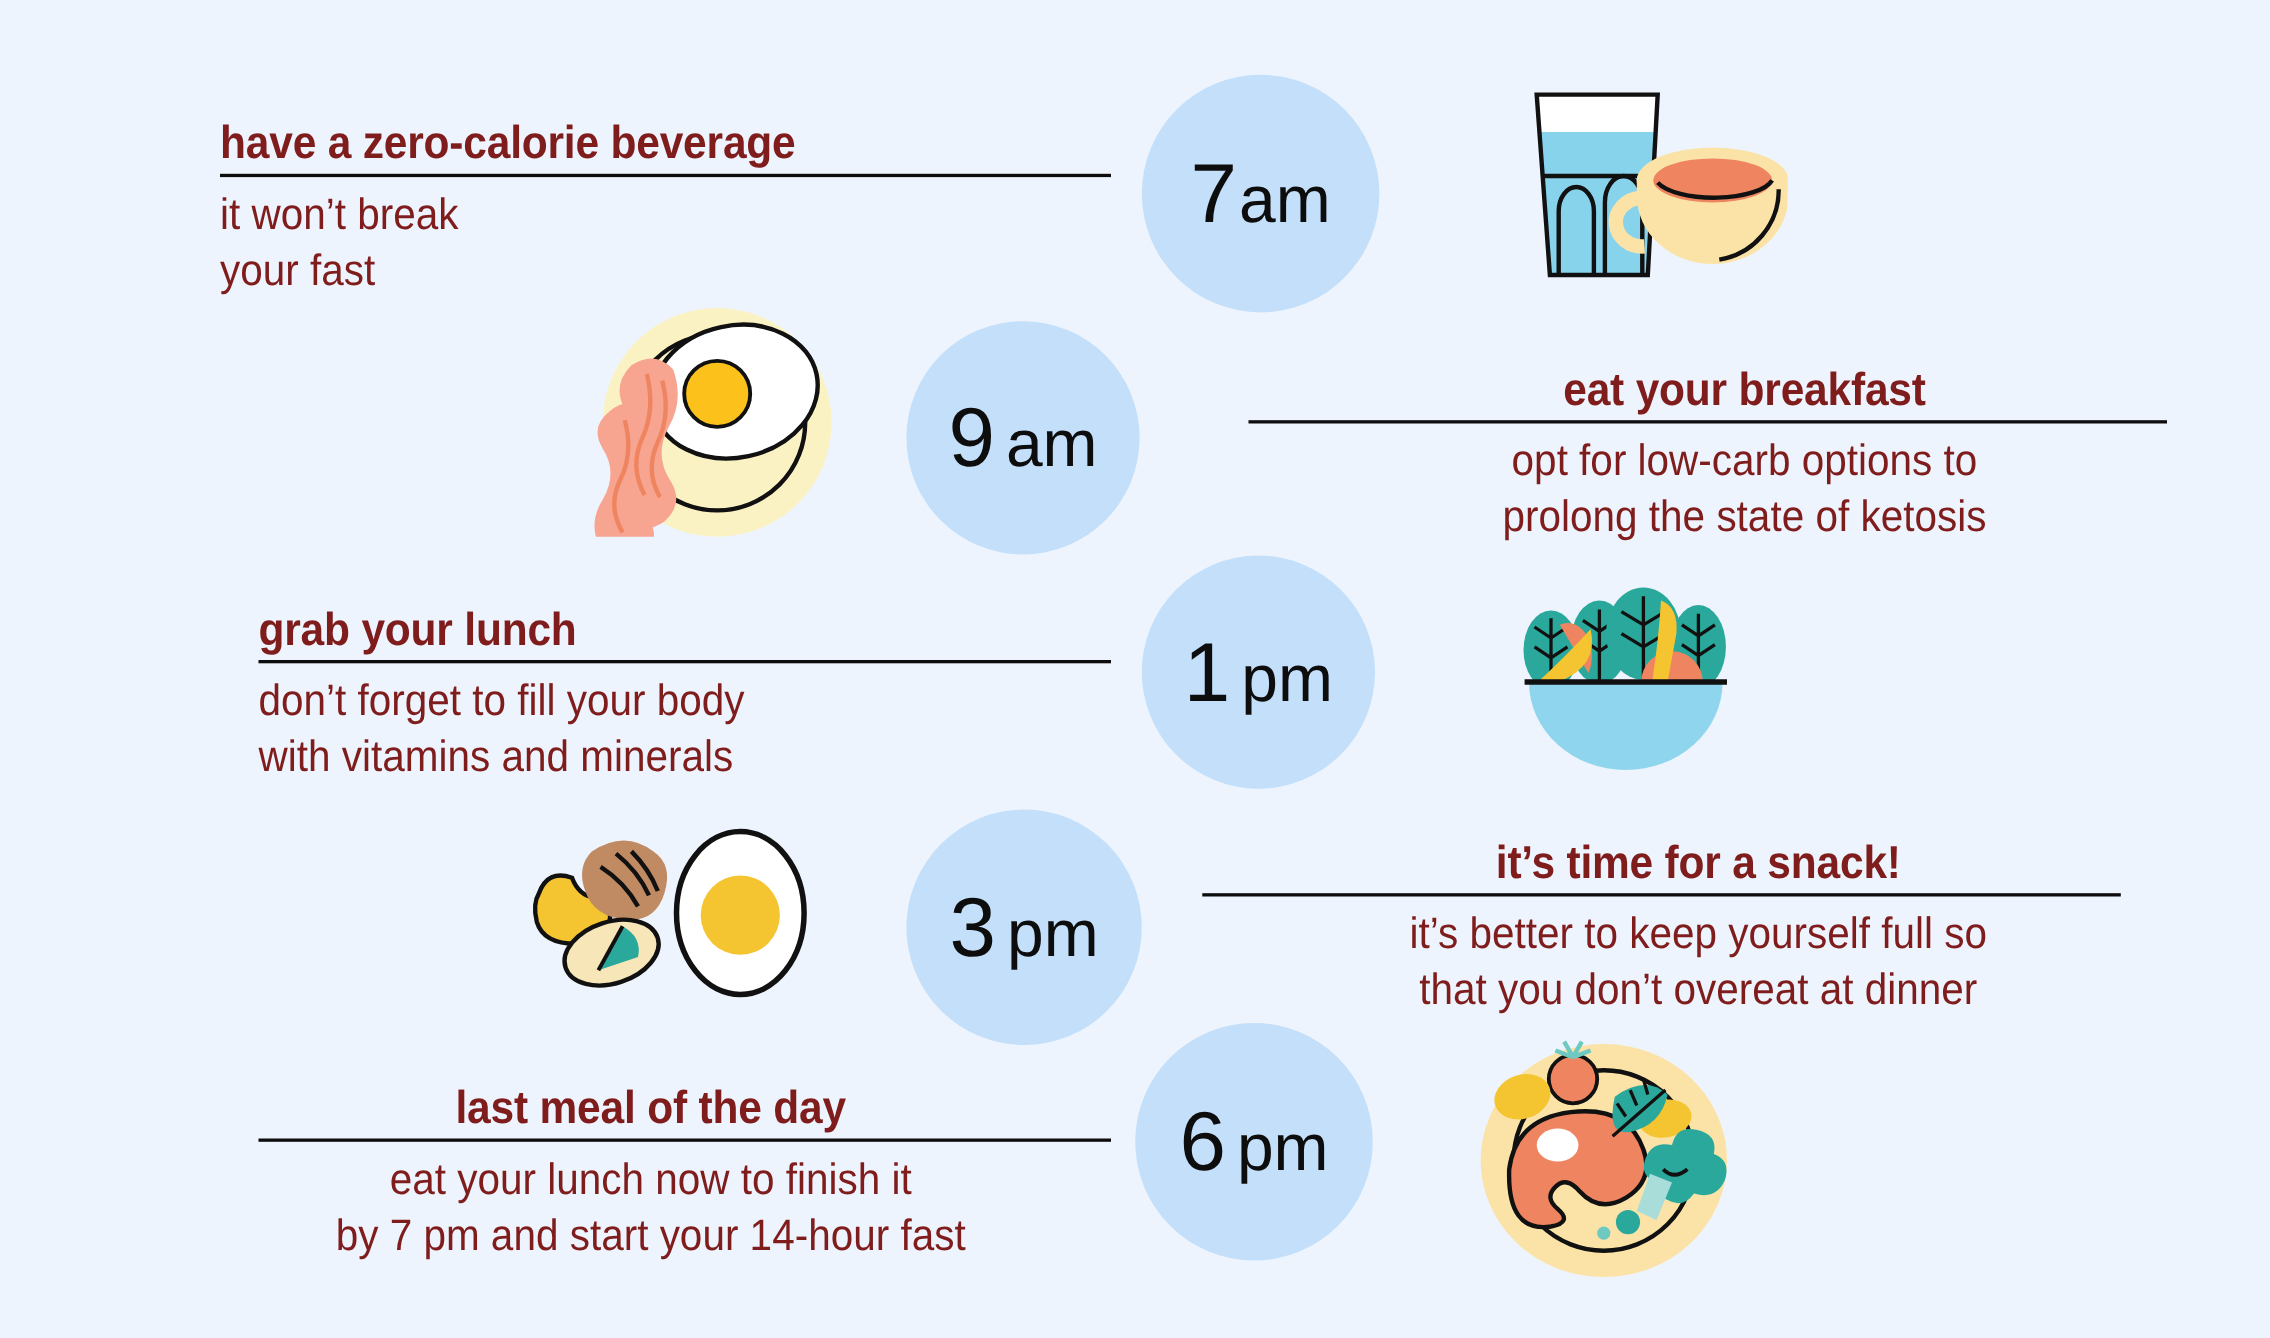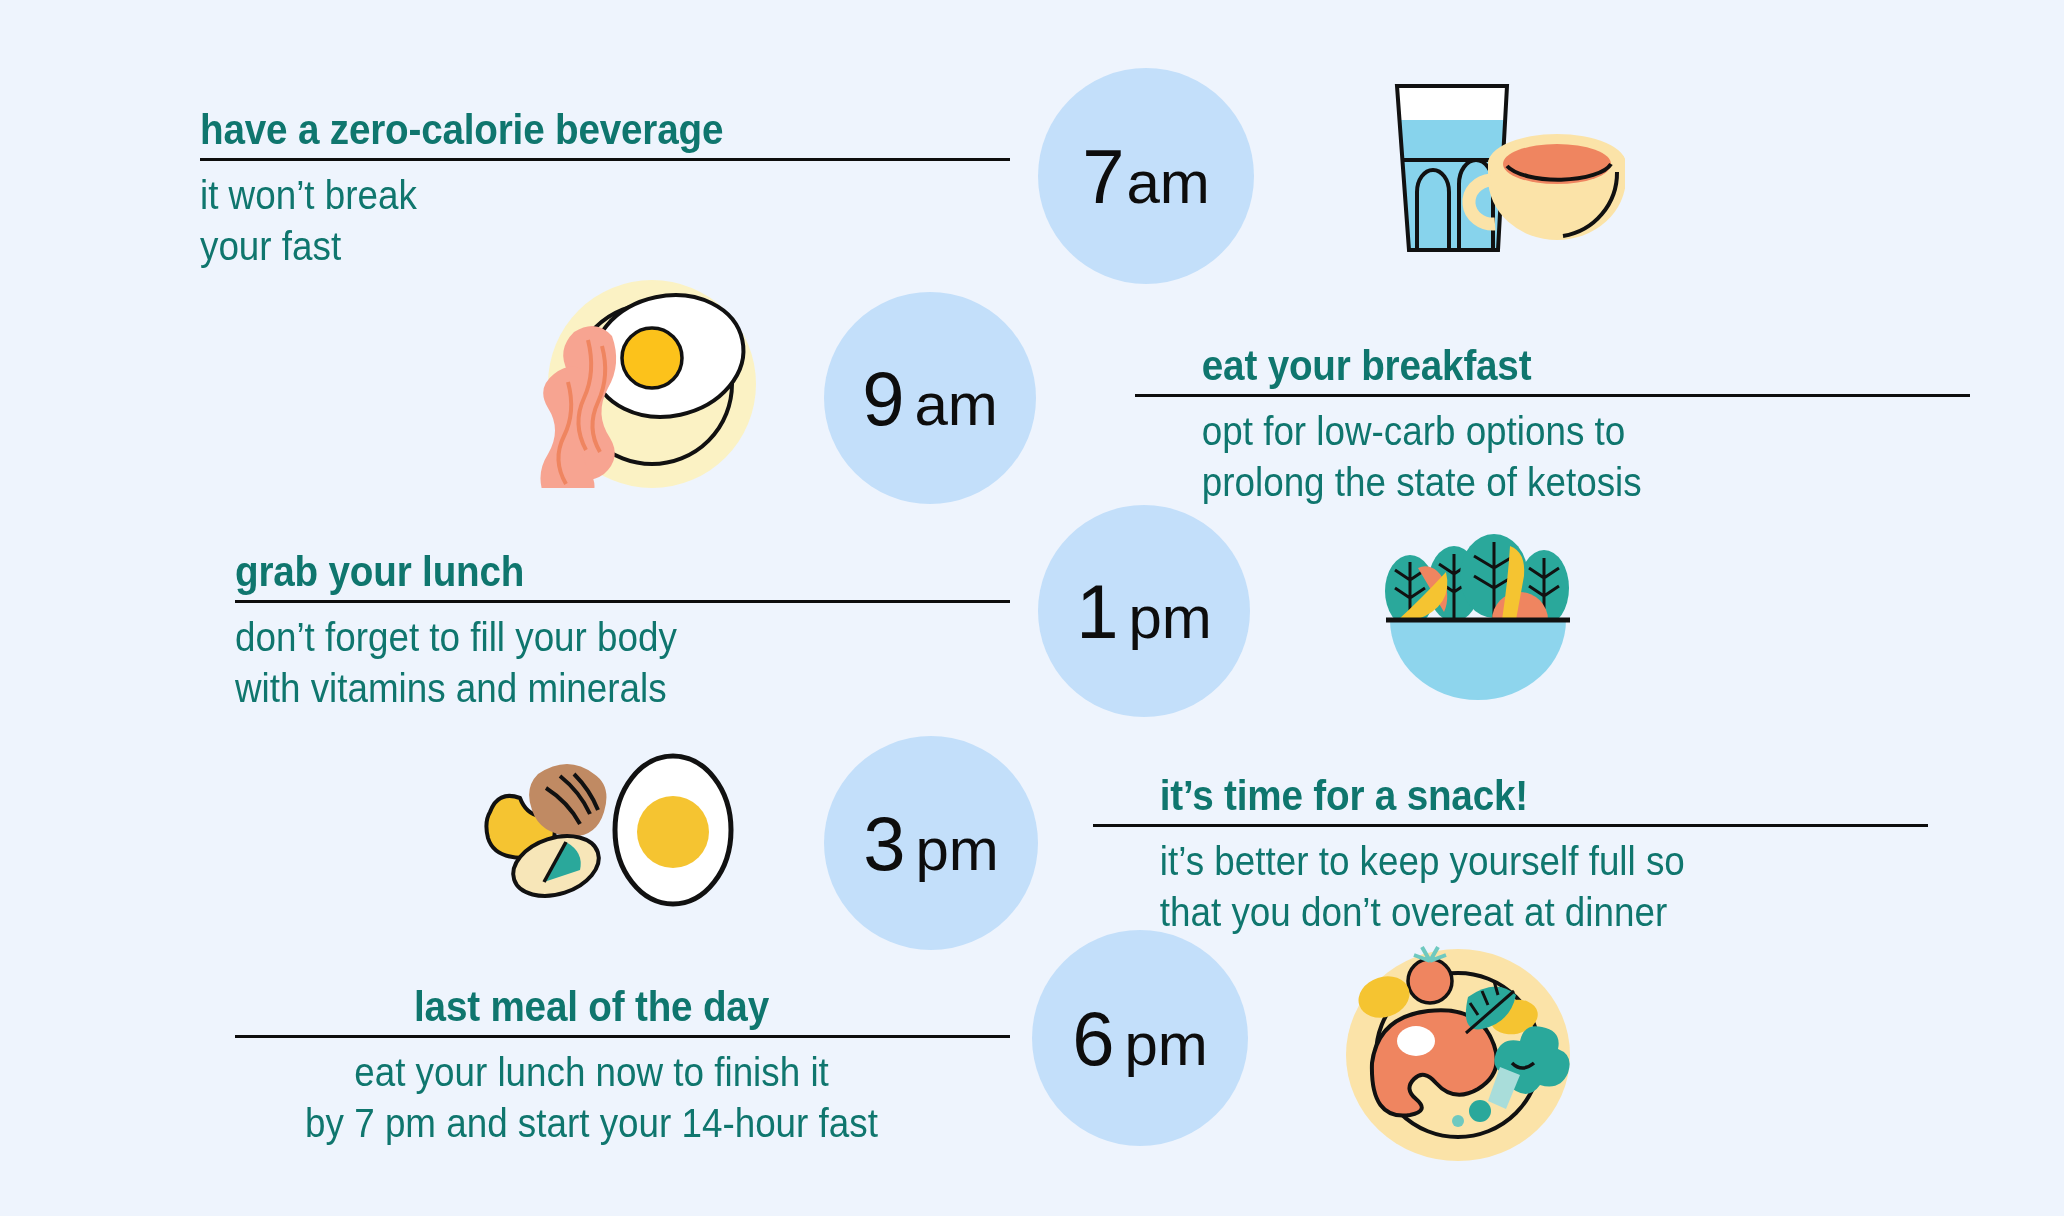--- a/index.html
+++ b/index.html
@@ -16,21 +16,21 @@
   #infographic {
     position: relative;
     width: 2064px;
     height: 1216px;
     background: #eef4fd;
   }
 
   
   .text-block {
     position: absolute;
-    color: #0f766e;
+    color: #7f1d1d;
   }
   .tb-heading {
     font-weight: bold;
     font-size: 42px;
     line-height: 1.05;
     letter-spacing: -0.2px;
     padding-bottom: 6px;
     font-stretch: condensed;
     transform: scaleX(0.92);
   }
@@ -44,21 +44,21 @@
   .tb-body {
     font-size: 40px;
     line-height: 1.28;
     padding-top: 9px;
     font-weight: 400;
     transform: scaleX(0.92);
   }
   .tb-left .tb-body { transform-origin: left center; }
   .tb-right .tb-body { transform-origin: right center; }
   .tb-left { text-align: left; }
-  .tb-right { text-align: left; margin-top: 12px; }
+  .tb-right { text-align: center; }
 
   
   .time-circle {
     position: absolute;
     border-radius: 50%;
     background: #c3dffa;
     display: flex;
     align-items: center;
     justify-content: center;
     color: #0d0d0d;

